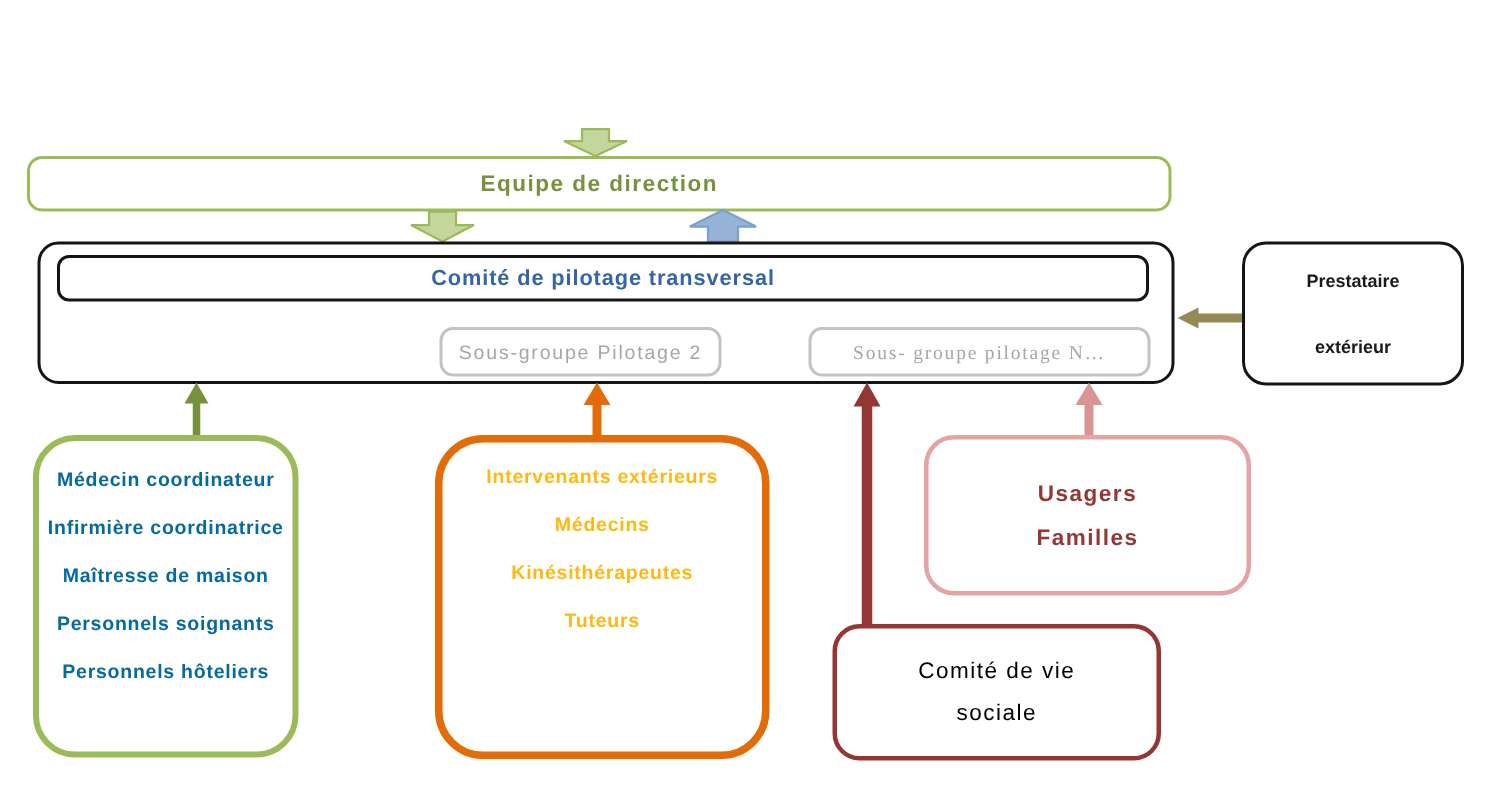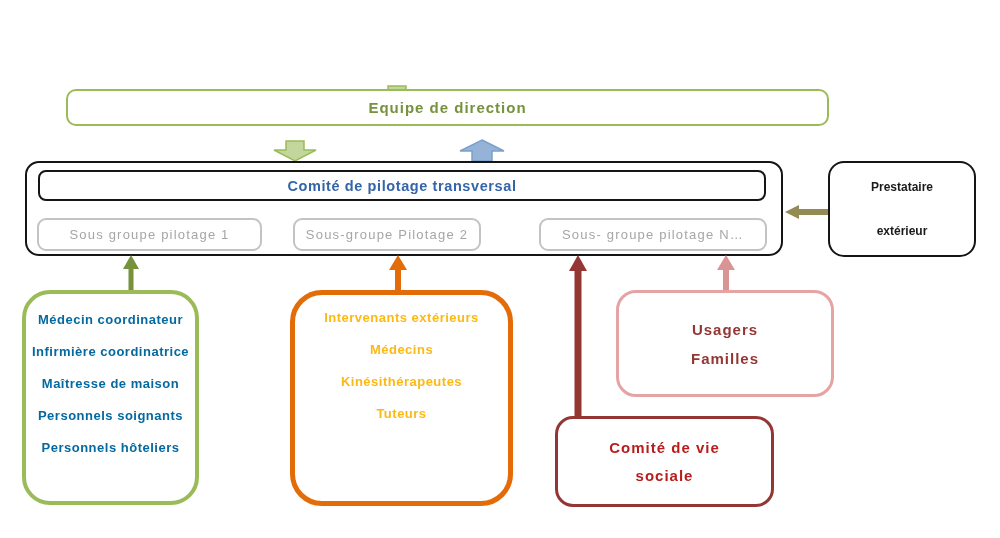--- a/index.html
+++ b/index.html
@@ -42,21 +42,21 @@
     text-align:right;
   }
   .orange-box div{height:32px;display:flex;align-items:center;justify-content:center;}
   .pink-box{
     left:616px;top:290px;width:218px;height:107px;border:3px solid #E6A3A3;border-radius:20px;
     color:#943634;font-weight:bold;font-size:15px;letter-spacing:1px;
     flex-direction:column;gap:12px;
   }
   .cvs-box{
     left:555px;top:416px;width:219px;height:91px;border:3px solid #943634;border-radius:18px;
-    color:#b91c1c;font-weight:bold;font-size:15px;letter-spacing:1px;
+    color:#000000;font-weight:normal;font-size:15px;letter-spacing:1px;
     flex-direction:column;gap:11px;
   }
   .arrow{position:absolute;}
   .fill-greenblock{fill:#C3D69B;stroke:#9BBB59;stroke-width:1.5;}
   .fill-blueblock{fill:#95B3D7;stroke:#7BA0CD;stroke-width:1.5;}
   .fill-dkgreen{fill:#76923C;}
   .fill-orange{fill:#E36C09;}
   .fill-dkred{fill:#943634;}
   .fill-pink{fill:#D99594;}
   .fill-olive{fill:#948A54;}
@@ -64,45 +64,42 @@
 </head>
 <body>
 
 <div class="canvas">
 
 
   <svg class="arrow" style="left:375px;top:85px;" width="44" height="20" viewBox="0 0 44 20">
     <polygon class="fill-greenblock" points="13,1 31,1 31,9 43,9 22,19 1,9 13,9"></polygon>
   </svg>
 
-  <div class="box centered top-box" style="top:89px;margin-left:48px;">
+  <div class="box centered top-box" style="top:104px;">
     <span>Equipe de direction</span>
   </div>
 
   <svg class="arrow" style="left:273px;top:140px;" width="44" height="22" viewBox="0 0 44 22">
     <polygon class="fill-greenblock" points="13,1 31,1 31,10 43,10 22,21 1,10 13,10"></polygon>
   </svg>
 
   <svg class="arrow" style="left:459px;top:139px;" width="46" height="23" viewBox="0 0 46 23">
     <polygon class="fill-blueblock" points="23,1 45,12 33,12 33,22 13,22 13,12 1,12"></polygon>
   </svg>
 
   <div class="box container-box"></div>
 
   <div class="box centered title-box">
     <span>Comité de pilotage transversal</span>
   </div>
 
-  <div class="box centered subgroup" style="left:37px;width:225px;">
-    <span>Sous groupe pilotage 1</span>
-  </div>
   <div class="box centered subgroup" style="left:293px;width:188px;">
     <span>Sous-groupe Pilotage 2</span>
   </div>
-  <div class="box centered subgroup" style="left:539px;width:228px;">
+  <div class="box centered subgroup" style="left:539px;width:228px;font-family:Liberation Serif, serif;">
     <span>Sous- groupe pilotage N…</span>
   </div>
 
   <div class="box centered prestataire">
     <span>Prestataire</span>
     <span>extérieur</span>
   </div>
 
   <svg class="arrow" style="left:785px;top:204px;" width="43" height="16" viewBox="0 0 43 16">
     <polygon class="fill-olive" points="0,8 14,1 14,15"></polygon>

